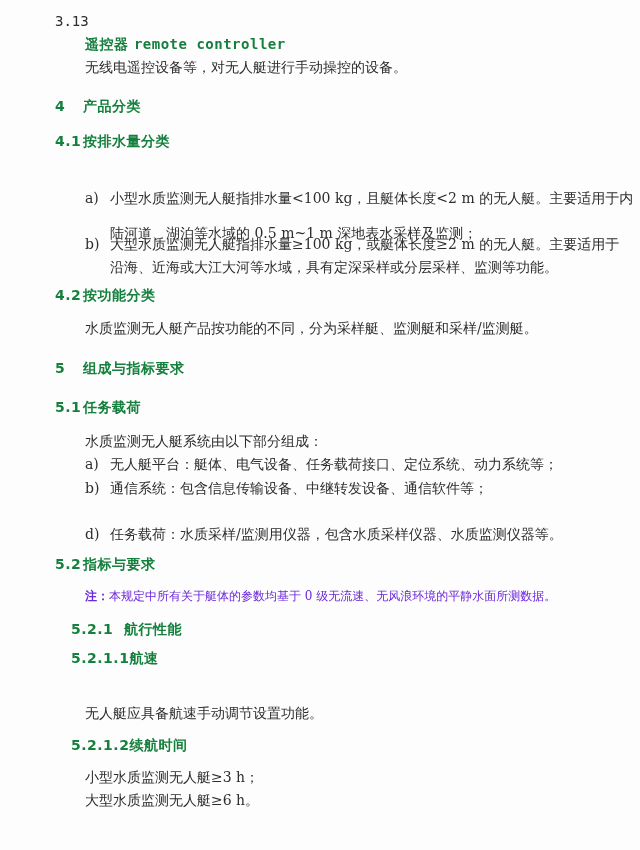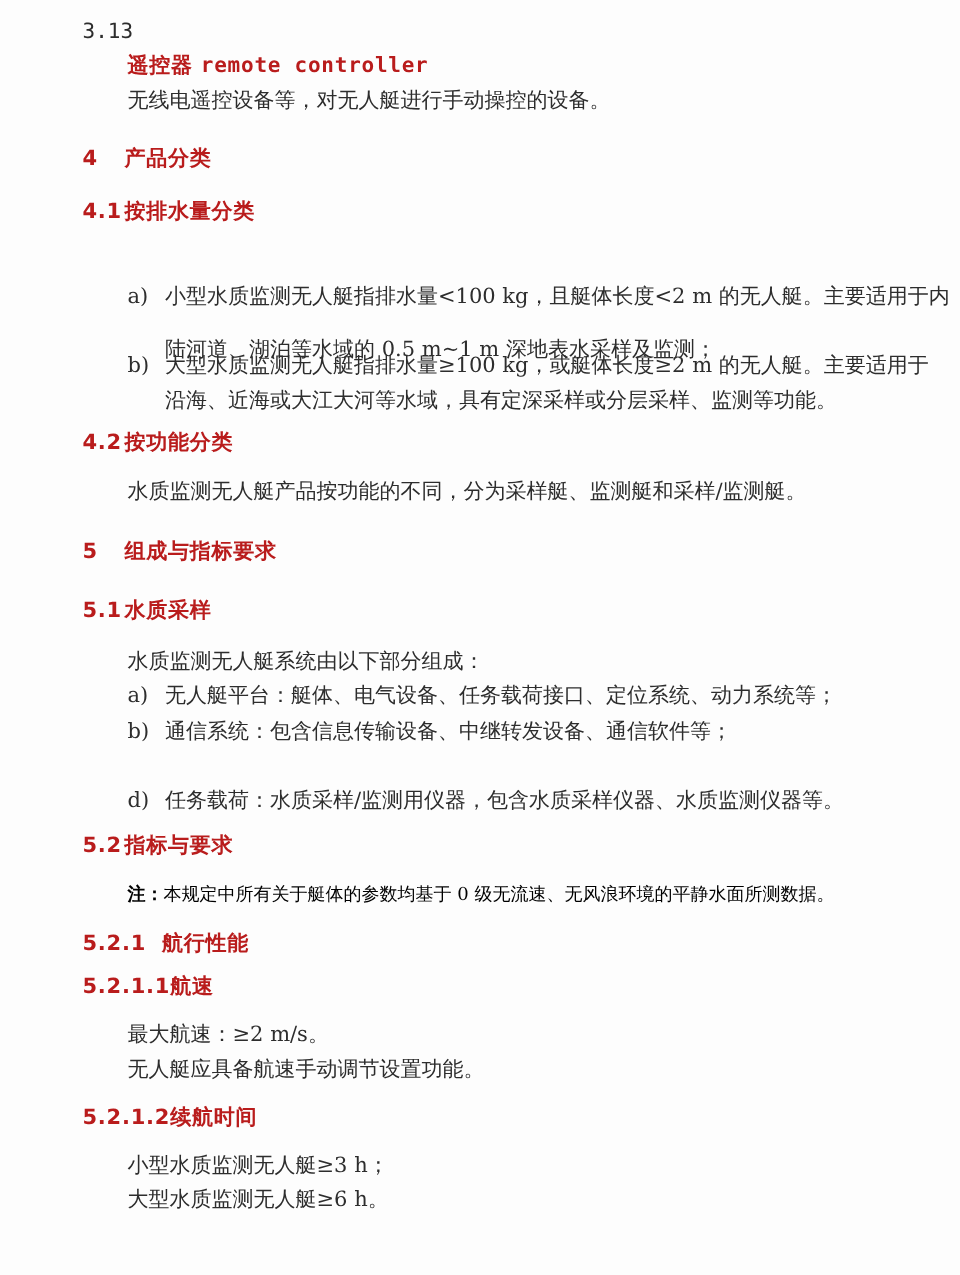--- a/index.html
+++ b/index.html
@@ -14,36 +14,36 @@
   }
   .line {
     position:absolute;
     white-space:nowrap;
     font-size:14px;
     line-height:1.25;
   }
   .h {
     font-family:"DejaVu Sans","Liberation Sans",sans-serif;
     font-weight:700;
-    color:#b91c1c;
+    color:#15803d;
     letter-spacing:0.5px;
   }
   .mono {
     font-family:"DejaVu Sans Mono","Liberation Mono",monospace;
   }
   .term-en {
     font-family:"DejaVu Sans Mono","Liberation Mono",monospace;
     font-weight:700;
     letter-spacing:0.5px;
   }
   .hn { display:inline-block; }
   .hn.w2 { min-width:28px; }
-  .hn.w3 { min-width:53px; }
+  .hn.w3 { min-width:53px;margin-left:16px; }
   .lbl { display:inline-block; min-width:25px; }
-  .note { font-size:12px; color:#000000; }
+  .note { font-size:12px; color:#6d28d9; }
   .note-label {
     font-family:"DejaVu Sans","Liberation Sans",sans-serif;
     font-weight:700;
   }
 </style>
 </head>
 <body>
 
 <div class="page">
 
@@ -59,33 +59,32 @@
   <div class="line" style="top:225px;left:110px">陆河道、湖泊等水域的 0.5 m~1 m 深地表水采样及监测；</div>
 
   <div class="line" style="top:236px;left:85px"><span class="lbl">b)</span><span>大型水质监测无人艇指排水量≥100 kg，或艇体长度≥2 m 的无人艇。主要适用于</span></div>
   <div class="line" style="top:259px;left:110px">沿海、近海或大江大河等水域，具有定深采样或分层采样、监测等功能。</div>
 
   <div class="line h" style="top:287px;left:55px"><span class="hn w2">4.2</span><span>按功能分类</span></div>
   <div class="line" style="top:320px;left:85px">水质监测无人艇产品按功能的不同，分为采样艇、监测艇和采样/监测艇。</div>
 
   <div class="line h" style="top:360px;left:55px"><span class="hn w2">5</span><span>组成与指标要求</span></div>
 
-  <div class="line h" style="top:399px;left:55px"><span class="hn w2">5.1</span><span>水质采样</span></div>
+  <div class="line h" style="top:399px;left:55px"><span class="hn w2">5.1</span><span>任务载荷</span></div>
   <div class="line" style="top:433px;left:85px">水质监测无人艇系统由以下部分组成：</div>
 
   <div class="line" style="top:456px;left:85px"><span class="lbl">a)</span><span>无人艇平台：艇体、电气设备、任务载荷接口、定位系统、动力系统等；</span></div>
   <div class="line" style="top:480px;left:85px"><span class="lbl">b)</span><span>通信系统：包含信息传输设备、中继转发设备、通信软件等；</span></div>
   <div class="line" style="top:526px;left:85px"><span class="lbl">d)</span><span>任务载荷：水质采样/监测用仪器，包含水质采样仪器、水质监测仪器等。</span></div>
 
   <div class="line h" style="top:556px;left:55px"><span class="hn w2">5.2</span><span>指标与要求</span></div>
   <div class="line note" style="top:589px;left:85px"><span class="note-label">注：</span><span>本规定中所有关于艇体的参数均基于 0 级无流速、无风浪环境的平静水面所测数据。</span></div>
 
   <div class="line h" style="top:621px;left:55px"><span class="hn w3">5.2.1</span><span>航行性能</span></div>
 
   <div class="line h" style="top:650px;left:55px"><span class="hn w3">5.2.1.1</span><span>航速</span></div>
-  <div class="line" style="top:682px;left:85px">最大航速：≥2 m/s。</div>
   <div class="line" style="top:705px;left:85px">无人艇应具备航速手动调节设置功能。</div>
 
   <div class="line h" style="top:737px;left:55px"><span class="hn w3">5.2.1.2</span><span>续航时间</span></div>
   <div class="line" style="top:769px;left:85px">小型水质监测无人艇≥3 h；</div>
   <div class="line" style="top:792px;left:85px">大型水质监测无人艇≥6 h。</div>
 
 </div>
 
 </body></html>

